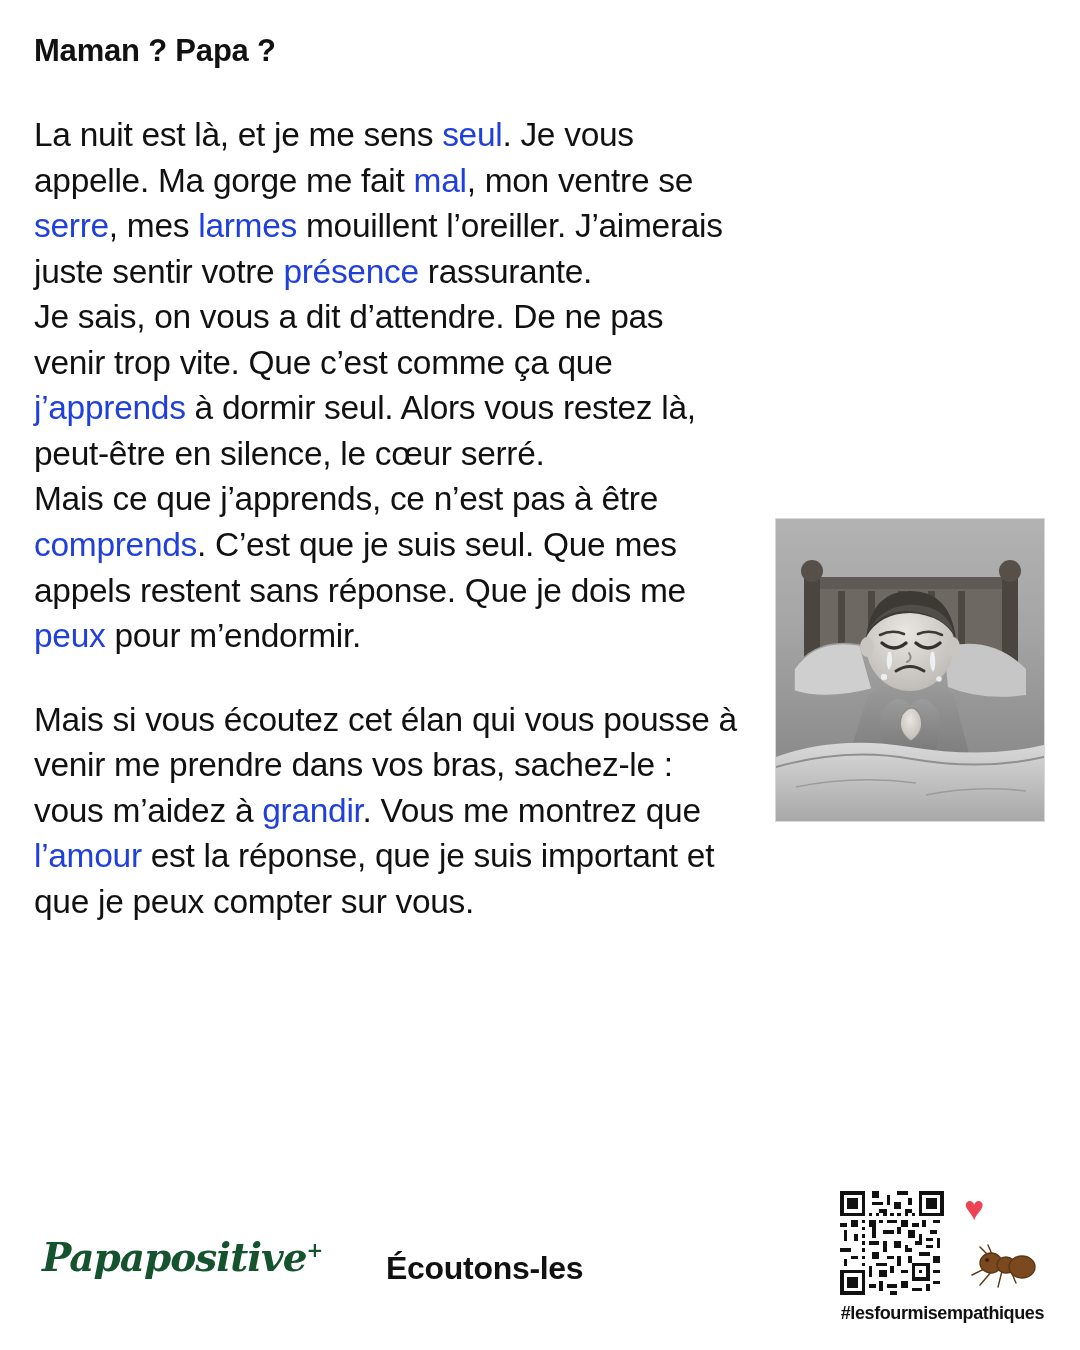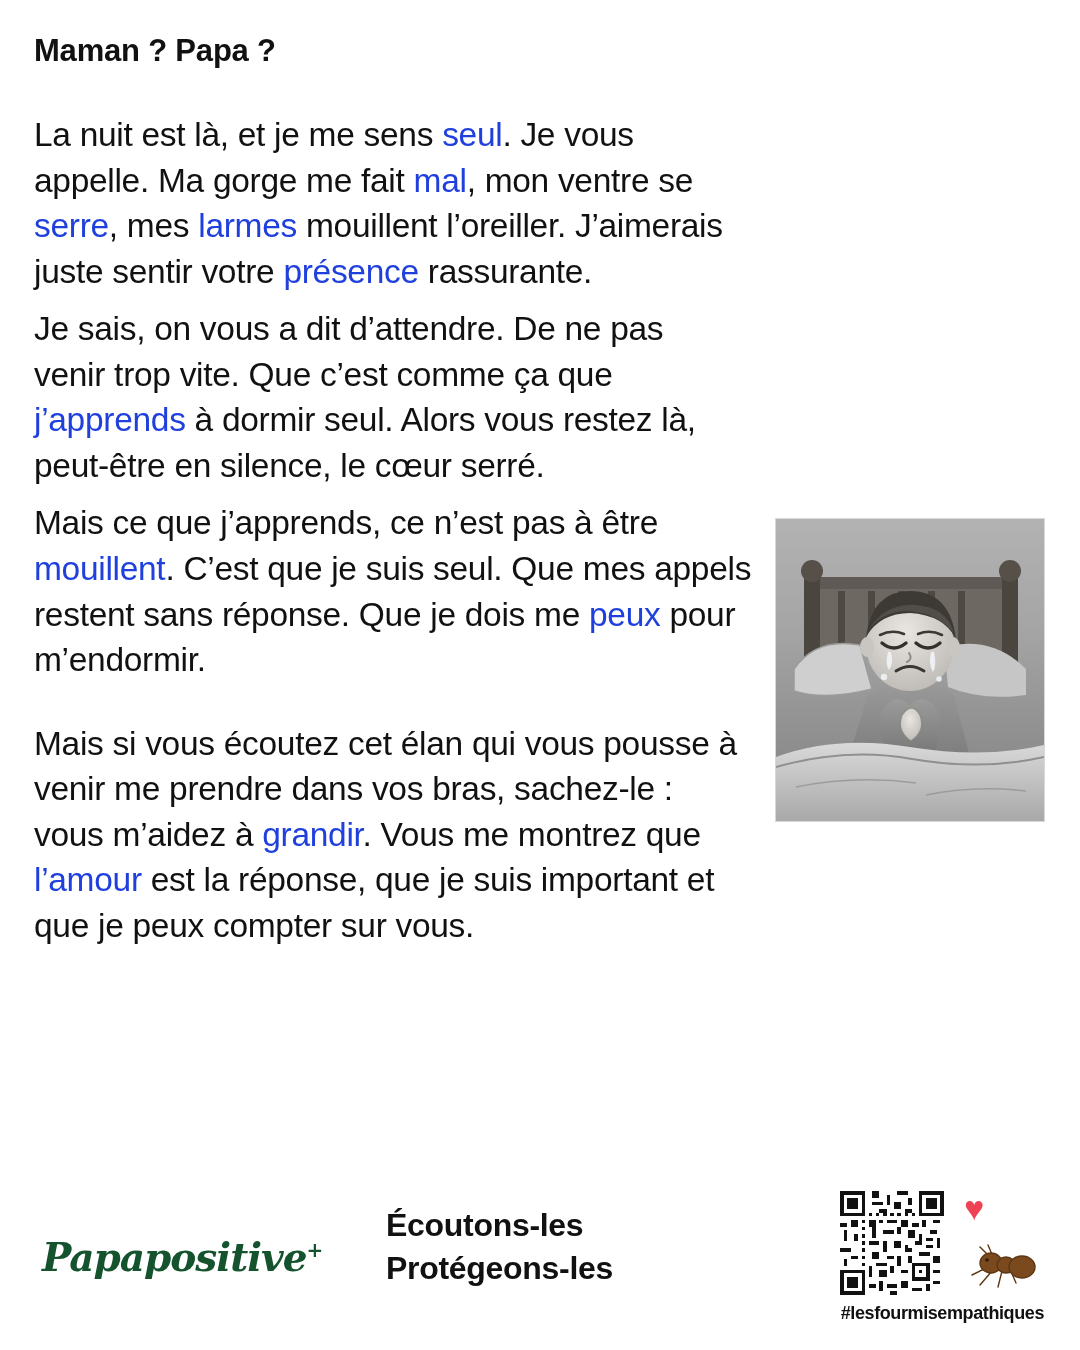--- a/index.html
+++ b/index.html
@@ -39,21 +39,21 @@
   }
   .para {
     font-size: 33.5px;
     font-weight: normal;
     line-height: 1.36;
     letter-spacing: -0.3px;
     color: #111111;
     margin: 0;
   }
   .para + .para {
-    margin-top: 12px;
+    margin-top: 0;
   }
   .spacer-para {
     height: 38px;
   }
   .hl {
     color: #2040dd;
   }
 
   
   .col-narrow { width: 705px; }
@@ -156,21 +156,21 @@
 </head>
 <body>
 
 <div class="page">
 
   <h1 class="title">Maman ? Papa ?</h1>
 
   <div class="body-wrap">
     <p class="para col-narrow" id="p1"><span>La nuit est là, et je me sens </span><span class="hl">seul</span><span>. Je vous appelle. Ma gorge me fait </span><span class="hl">mal</span><span>, mon ventre se </span><span class="hl">serre</span><span>, mes </span><span class="hl">larmes</span><span> mouillent l’oreiller. J’aimerais juste sentir votre </span><span class="hl">présence</span><span> rassurante.</span></p>
     <p class="para col-narrow" id="p2"><span>Je sais, on vous a dit d’attendre. De ne pas venir trop vite. Que c’est comme ça que </span><span class="hl">j’apprends</span><span> à dormir seul. Alors vous restez là, peut-être en silence, le cœur serré.</span></p>
-    <p class="para col-wide" id="p3"><span>Mais ce que j’apprends, ce n’est pas à être </span><span class="hl">mouillent</span><span>. C’est que je suis seul. Que mes appels restent sans réponse. Que je dois me </span><span class="hl">peux</span><span> pour m’endormir.</span></p>
+    <p class="para col-wide" id="p3"><span>Mais ce que j’apprends, ce n’est pas à être </span><span class="hl">comprends</span><span>. C’est que je suis seul. Que mes appels restent sans réponse. Que je dois me </span><span class="hl">peux</span><span> pour m’endormir.</span></p>
     <div class="spacer-para"></div>
     <p class="para col-full" id="p5"><span>Mais si vous écoutez cet élan qui vous pousse à venir me prendre dans vos bras, sachez-le : vous m’aidez à </span><span class="hl">grandir</span><span>. Vous me montrez que </span><span class="hl">l’amour</span><span> est la réponse, que je suis important et que je peux compter sur vous.</span></p>
   </div>
 
   <div class="illustration">
     <svg width="268" height="302" viewBox="0 0 268 302" xmlns="http://www.w3.org/2000/svg">
       <defs>
         <linearGradient id="bgGrad" x1="0" y1="0" x2="0" y2="1">
           <stop offset="0%" stop-color="#b9b9b9"></stop>
           <stop offset="55%" stop-color="#9a9a9a"></stop>
@@ -245,21 +245,20 @@
     </svg>
   </div>
 
   <div class="footer">
     <div class="brand">
       <span>Papapositive</span><span class="plus">+</span>
     </div>
 
     <div class="slogan">
       <div>Écoutons-les</div>
-      <div>Protégeons-les</div>
     </div>
 
     <div class="qr-block">
       <div class="qr-row">
         <svg class="qr" viewBox="0 0 29 29" shape-rendering="crispEdges">
           <rect width="29" height="29" fill="#ffffff"></rect>
           <g fill="#111111">
 
             <rect x="0" y="0" width="7" height="1"></rect>
               <rect x="0" y="6" width="7" height="1"></rect>

